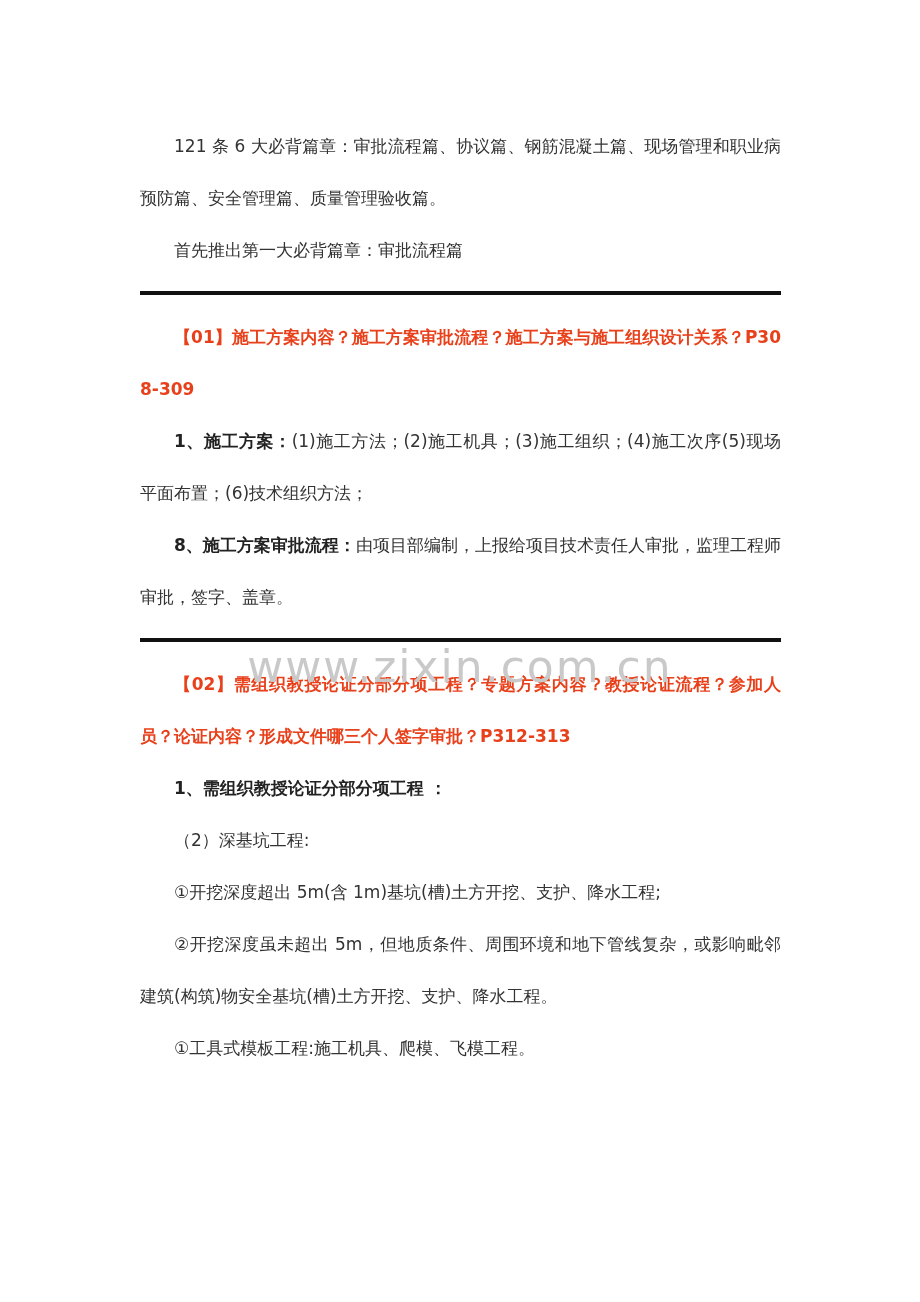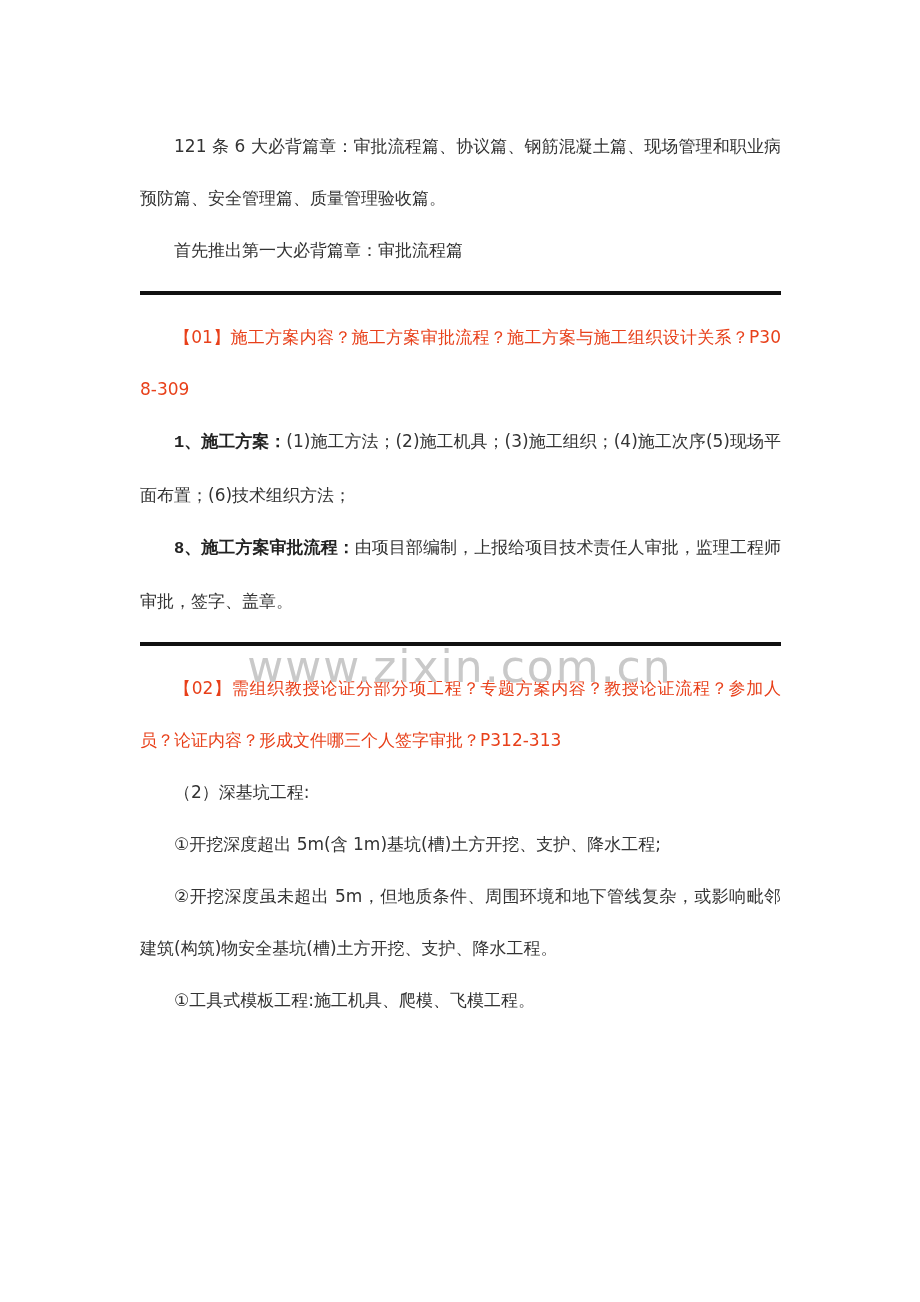--- a/index.html
+++ b/index.html
@@ -27,26 +27,25 @@
     margin: 0;
     font-size: 17px;
     line-height: 52px;
     color: var(--text-color, #333333);
     text-indent: 2em;
     text-align: justify;
     word-break: break-all;
   }
   p.heading {
     color: var(--heading-red, #e8401a);
-    font-weight: 400;
+    font-weight: 700;
   }
   span.bold {
     font-weight: 700;
     color: #222222;
-    font-family: Liberation Mono, monospace;
   }
   hr.rule {
     border: none;
     border-top: 4px solid var(--rule-color, #111111);
     margin: 15px 0 16px 0;
     width: 100%;
   }
   .watermark {
     position: absolute;
     left: 50%;
@@ -69,18 +68,19 @@
   <div class="watermark">www.zixin.com.cn</div>
   <div class="content">
       <p class="para"><span>121 条 6 大必背篇章：审批流程篇、协议篇、钢筋混凝土篇、现场管理和职业病预防篇、安全管理篇、质量管理验收篇。</span></p>
       <p class="para"><span>首先推出第一大必背篇章：审批流程篇</span></p>
       <hr class="rule">
       <p class="heading"><span>【01】施工方案内容？施工方案审批流程？施工方案与施工组织设计关系？P308-309</span></p>
       <p class="para"><span class="bold">1、施工方案：</span><span>(1)施工方法；(2)施工机具；(3)施工组织；(4)施工次序(5)现场平面布置；(6)技术组织方法；</span></p>
       <p class="para"><span class="bold">8、施工方案审批流程：</span><span>由项目部编制，上报给项目技术责任人审批，监理工程师审批，签字、盖章。</span></p>
       <hr class="rule">
       <p class="heading"><span>【02】需组织教授论证分部分项工程？专题方案内容？教授论证流程？参加人员？论证内容？形成文件哪三个人签字审批？P312-313</span></p>
+      <p class="para"><span class="bold">1、需组织教授论证分部分项工程  ：</span></p>
       <p class="para"><span>（2）深基坑工程:</span></p>
       <p class="para"><span>①开挖深度超出 5m(含 1m)基坑(槽)土方开挖、支护、降水工程;</span></p>
       <p class="para"><span>②开挖深度虽未超出 5m，但地质条件、周围环境和地下管线复杂，或影响毗邻建筑(构筑)物安全基坑(槽)土方开挖、支护、降水工程。</span></p>
       <p class="para"><span>①工具式模板工程:施工机具、爬模、飞模工程。</span></p>
     </div>
 </div>
 
 </body></html>

